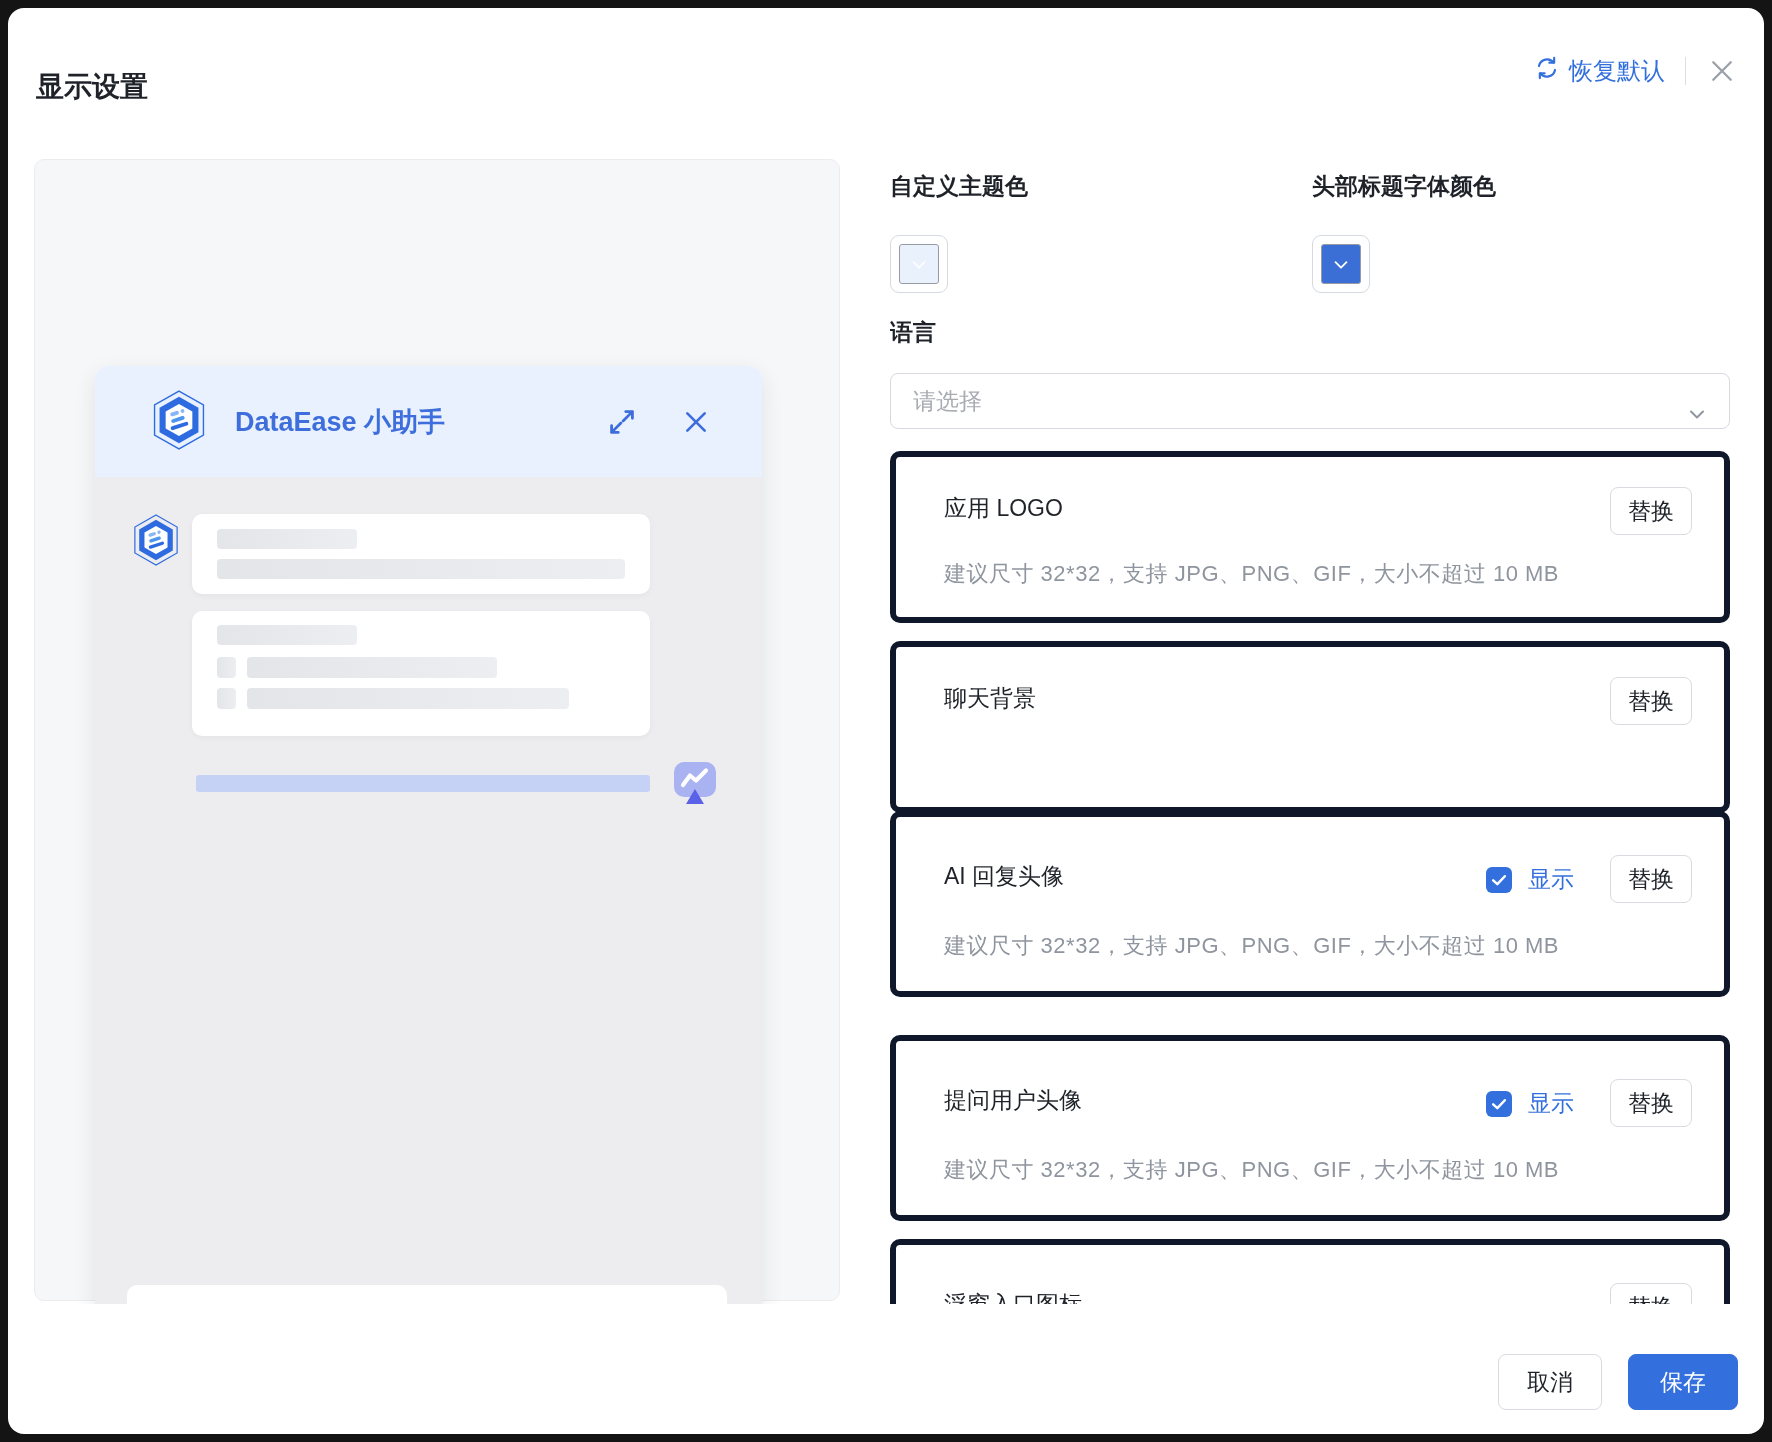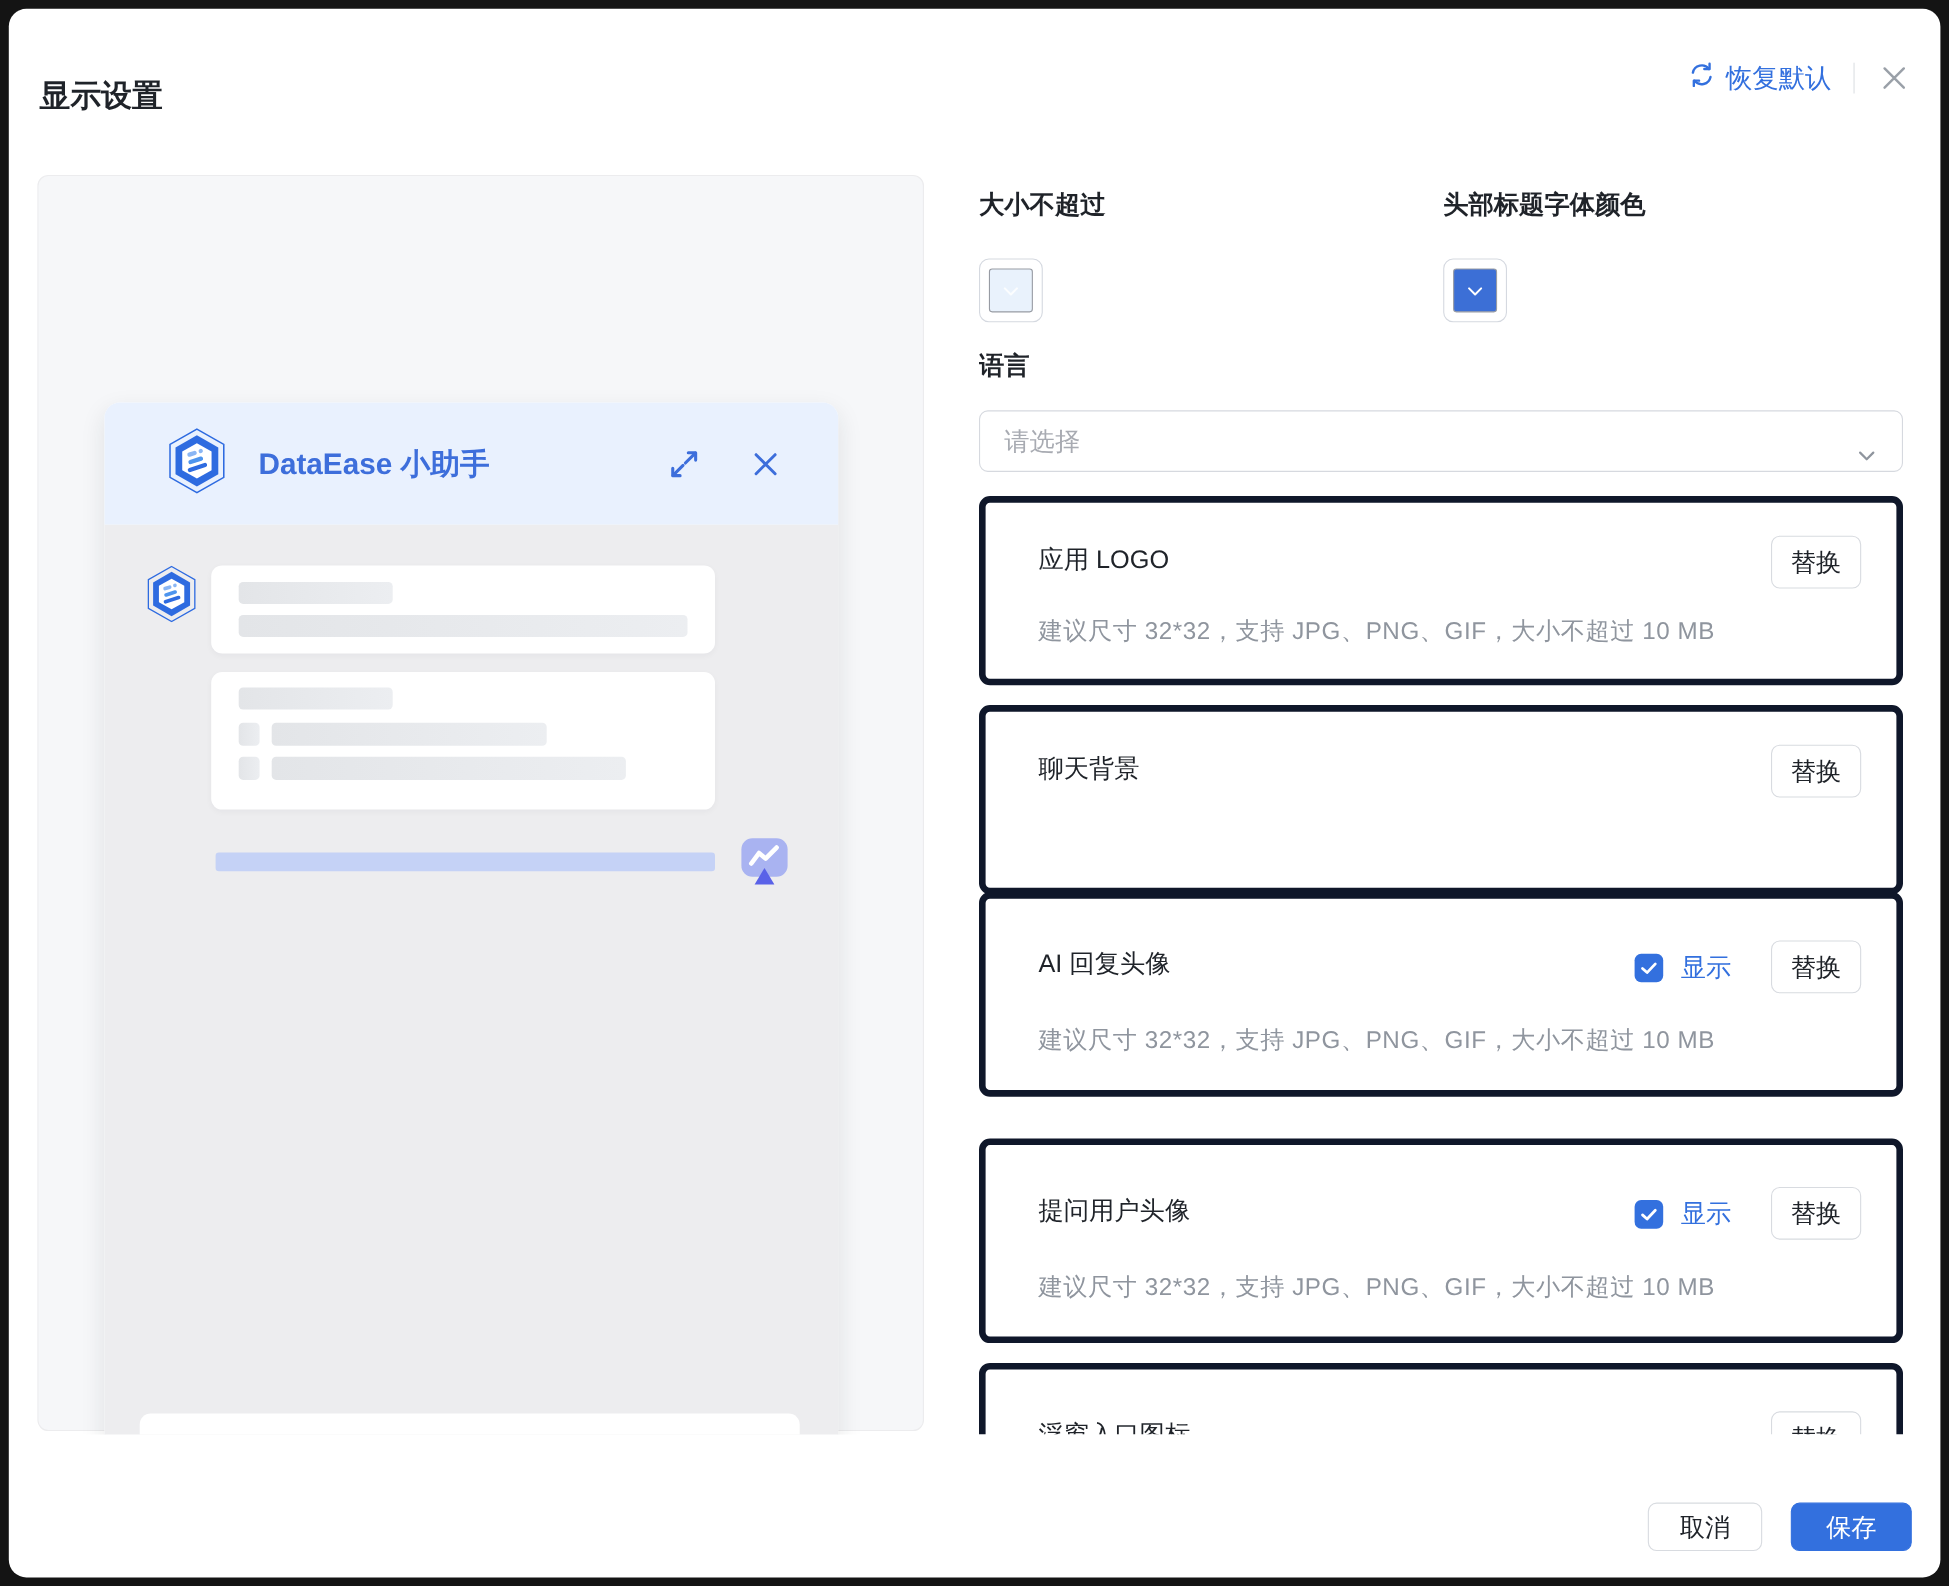--- a/index.html
+++ b/index.html
@@ -107,21 +107,21 @@
   }
   .show-wrap { position:absolute; left:590px; display:flex; align-items:center; gap:16px; }
   .checkbox {
     width:26px; height:26px; border-radius:6px; background:#3370de;
     display:flex; align-items:center; justify-content:center; cursor:pointer;
   }
   .show-lbl { font-size:23px; color:#3370de; }
 
   
   .footer-btns { position:absolute; right:26px; bottom:24px; display:flex; gap:26px; }
-  .btn { height:44px; border-radius:8px; font-size:23px; display:flex; align-items:center; justify-content:center; cursor:pointer; }
+  .btn { height:56px; border-radius:8px; font-size:23px; display:flex; align-items:center; justify-content:center; cursor:pointer; }
   .btn-cancel { width:104px; background:#fff; border:1px solid #d8dbe0; color:#1f2329; }
   .btn-save { width:110px; background:#3370de; border:1px solid #3370de; color:#fff; }
 </style>
 </head>
 <body>
 
 <div class="dialog">
 
   <div class="dlg-title">显示设置</div>
   <div class="hdr-actions">
@@ -225,21 +225,21 @@
             </span>
           </div>
 
         </div>
       </div>
 
     </div>
 
     <div class="right">
 
-      <div class="fld-label" style="left:0; top:12px;">大小不超过</div>
+      <div class="fld-label" style="left:0; top:12px;">自定义主题色</div>
       <div class="fld-label" style="left:422px; top:12px;">头部标题字体颜色</div>
 
       <div class="swatch" style="left:0; top:76px;">
         <div class="swatch-inner" style="background-color: rgb(233, 242, 252);">
           <svg width="22" height="22" viewBox="0 0 24 24" fill="none" stroke="#ffffff" stroke-width="2" stroke-linecap="round" stroke-linejoin="round" opacity="0.85">
             <polyline points="6 10 12 16 18 10"></polyline>
           </svg>
         </div>
       </div>
       <div class="swatch" style="left:422px; top:76px;">

